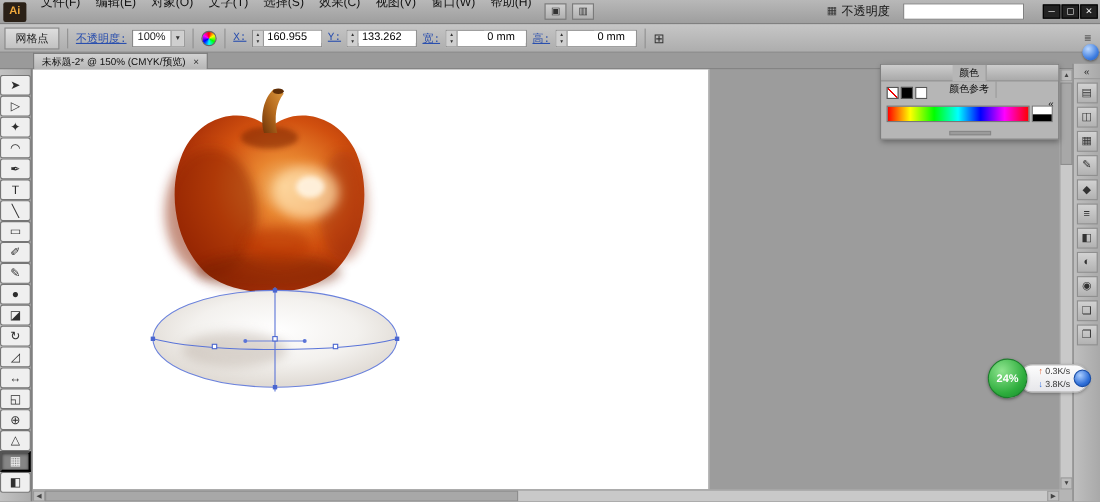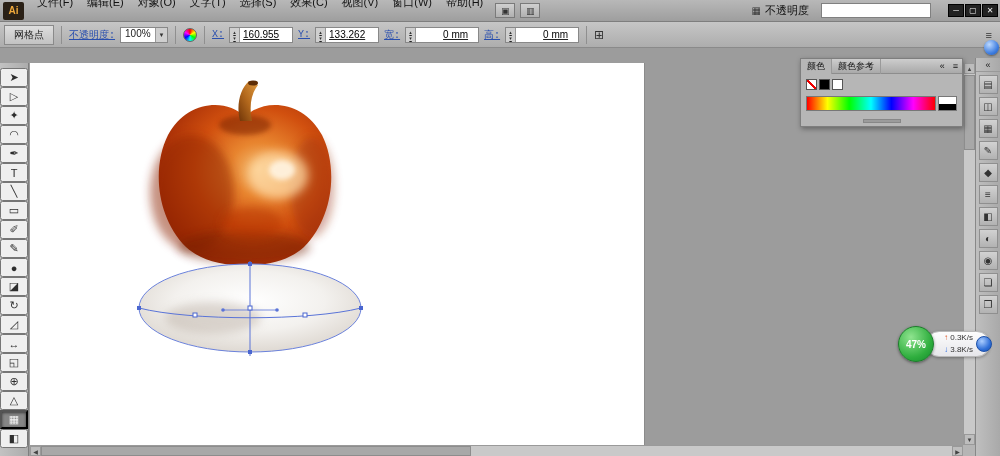--- a/index.html
+++ b/index.html
@@ -33,21 +33,21 @@
   .context-box { border:1px solid #8a8a8a; background:linear-gradient(#dedede,#c2c2c2);
                  padding:2px 9px; font-size:10px; }
   .vsep { width:1px; height:18px; background:#8f8f8f; margin:0 2px; }
   .link-label { color:#2a4fae; text-decoration:underline; cursor:pointer;font-family:Liberation Mono, monospace; }
   .dropdown { display:flex; align-items:flex-start; background:#fff; border:1px solid #888; height:16px; }
   .dropdown .dd-val { padding:0 4px; min-width:34px; }
   .dropdown .dd-arrow { width:12px; height:14px; background:#cfcfcf; border-left:1px solid #999;
                         font-size:6px; display:flex; align-items:center; justify-content:center; color:#333; }
   .recolor { width:14px; height:14px; border-radius:50%; border:1px solid #666;
              background:conic-gradient(#f00,#ff0,#0f0,#0ff,#00f,#f0f,#f00); }
-  .spin-field { display:flex; align-items:center; background:#fff; border:1px solid #888; height:16px;text-decoration:underline; }
+  .spin-field { display:flex; align-items:flex-start; background:#fff; border:1px solid #888; height:16px; }
   .spinner { width:10px; height:14px; background:#cfcfcf; border-right:1px solid #999;
              display:flex; flex-direction:column; align-items:center; justify-content:center;
              font-size:5px; line-height:6px; color:#333; }
   .field-input { border:none; outline:none; font-size:10px; padding:0 3px;
                  font-family:"Liberation Sans","DejaVu Sans",sans-serif; }
   .fi-w52 { width:52px; } .fi-w38 { width:38px;margin-left:24px; }
   .cb-icon { font-size:12px; color:#333; }
   .cb-right { margin-left:auto; font-size:11px; color:#333; padding-right:4px; }
 
   
@@ -70,21 +70,21 @@
   .canvas { position:absolute; left:30px; top:63px; right:37px; bottom:11px; background:#9c9c9c; overflow:hidden; }
   .artboard { position:absolute; left:0; top:0; width:615px; height:100%; background:#fff;
               border-right:1px solid #8b8b8b; }
   .apple-art { position:absolute; left:110px; top:12px; width:210px; height:200px; }
   .mesh-art { position:absolute; left:105px; top:195px; width:230px; height:105px; }
 
   
   .panel { position:absolute; left:800px; top:58px; width:163px; background:#b6b6b6;
            border:1px solid #7e7e7e; box-shadow:1px 2px 5px rgba(0,0,0,.35); z-index:30; }
   .panel-header { height:15px; background:linear-gradient(#cdcdcd,#a9a9a9); display:flex;
-                  align-items:center; font-size:9px; border-bottom:1px solid #8d8d8d; color:#111; }
+                  align-items:center; font-size:9px; border-bottom:1px solid #8d8d8d; color:#111;flex-direction:column; }
   .panel-tab { padding:0 6px; height:15px; line-height:15px; border-right:1px solid #9a9a9a; }
   .panel-tab.active { background:#b6b6b6; }
   .panel-collapse { margin-left:auto; padding:0 4px; font-size:9px; }
   .panel-menu { padding:0 4px; font-size:9px; }
   .panel-body { position:relative; height:52px; }
   .swatch-row { position:absolute; left:5px; top:5px; display:flex; gap:2px; }
   .sw { width:11px; height:11px; border:1px solid #555; }
   .sw-none { background:linear-gradient(to top right,#fff 44%,#e00 44%,#e00 56%,#fff 56%); }
   .sw-black { background:#000; }
   .sw-white { background:#fff; }
@@ -214,20 +214,26 @@
         <span>▴</span>
         <span>▾</span>
       </span>
       <input class="field-input fi-w38" value="0 mm" style="">
     </div>
     <div class="vsep"></div>
     <span class="cb-icon">⊞</span>
     <span class="cb-right">≡</span>
   </div>
 
+  <div class="tabbar">
+    <div class="doc-tab">
+      <span>未标题-2* @ 150% (CMYK/预览)</span>
+      <span class="tab-close">×</span>
+    </div>
+  </div>
 
   <div class="toolbar">
     <button class="tool">➤</button>
     <button class="tool">▷</button>
     <button class="tool">✦</button>
     <button class="tool">◠</button>
     <button class="tool">✒</button>
     <button class="tool">T</button>
     <button class="tool">╲</button>
     <button class="tool">▭</button>
@@ -369,18 +375,18 @@
       <div>
         <span class="arrow-up">↑</span>
         <span>0.3K/s</span>
       </div>
       <div>
         <span class="arrow-down">↓</span>
         <span>3.8K/s</span>
       </div>
     </div>
     <div class="speed-ball"></div>
-    <div class="speed-circle">47%</div>
+    <div class="speed-circle">24%</div>
   </div>
 
   <div class="float-ball"></div>
 
 </div>
 
 </body></html>

